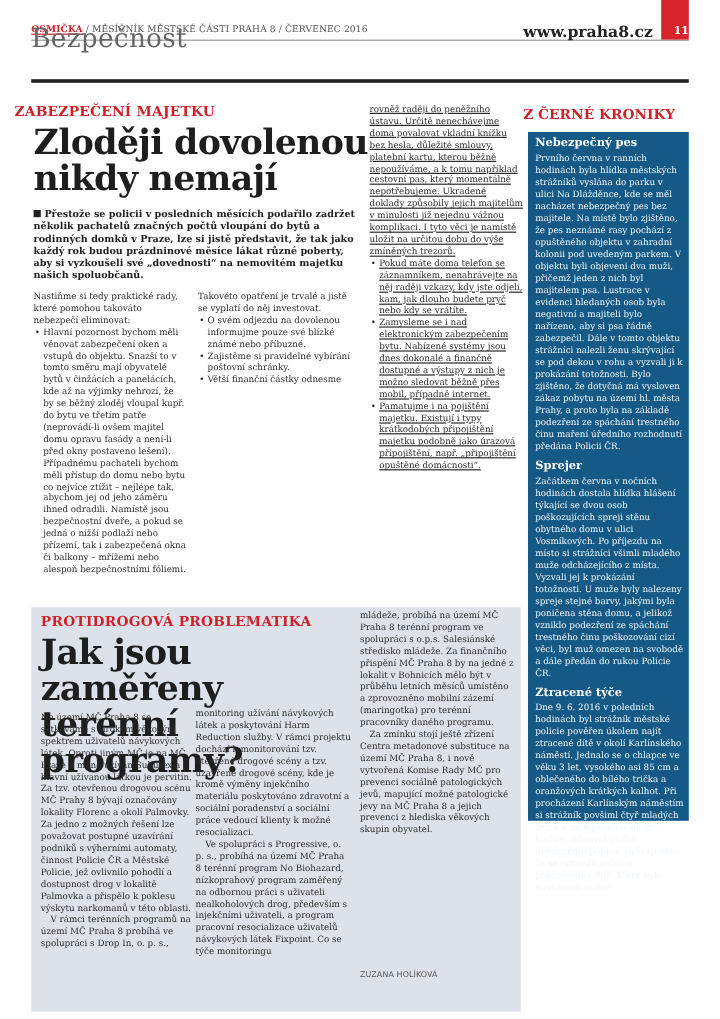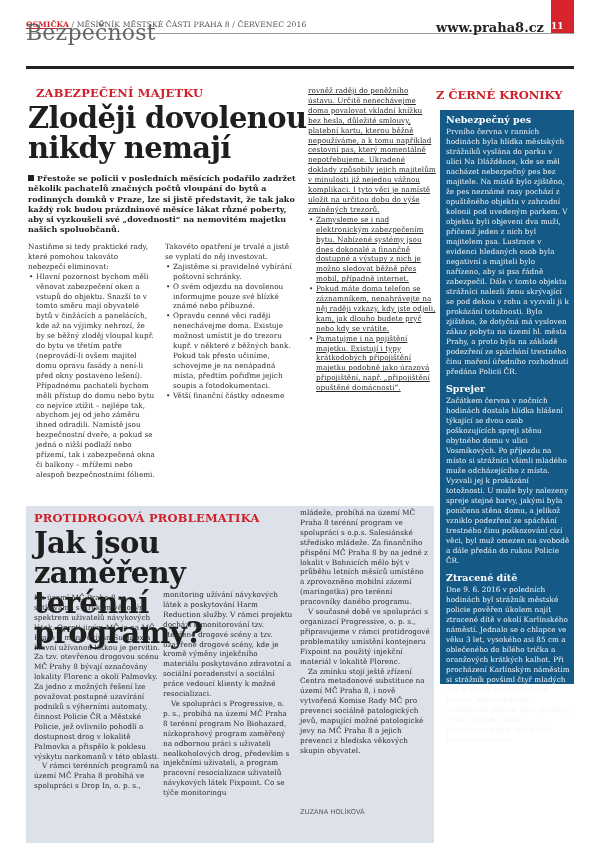--- a/index.html
+++ b/index.html
@@ -2,21 +2,21 @@
 <html><head>
 <meta charset="utf-8">
 <style>
   html, body { margin: 0; padding: 0; background: #fff; }
   body { width: 600px; height: 849px; position: relative; overflow: hidden; font-family: "DejaVu Serif", serif; color: #222; }
   .abs { position: absolute; }
   .header { left: 26px; top: 16px; width: 548px; height: 17px; border-bottom: 1px solid #999; }
   .hdr-left { position: absolute; left: 0; top: 4px; font-size: 7.6px; color: #555; letter-spacing: 0.1px; font-family: "DejaVu Serif", serif; }
   .hdr-brand { color: #d0202a; font-weight: bold; text-decoration: underline; }
   .hdr-url { position: absolute; right: 30px; top: 4px; font-size: 13px; font-weight: bold; color: #222; }
-  .pagenum { position: absolute; right: 0; top: -16px; width: 23px; height: 33px; background: #d7242c; color: #fff; font-size: 9px; font-weight: bold; text-align: left; line-height: 52px; }
+  .pagenum { position: absolute; right: 0; top: -16px; width: 23px; height: 33px; background: #d7242c; color: #fff; font-size: 9px; font-weight: bold; text-align: right; line-height: 52px; }
   .section-title { left: 26px; top: 20px; font-size: 22px; color: #666; font-family: "DejaVu Serif", serif; font-weight: normal; letter-spacing: 0.2px; }
   .thick-rule { left: 26px; top: 66px; width: 548px; height: 3px; background: #222; }
 
   .kicker { font-family: "DejaVu Serif", serif; font-weight: bold; color: #d0202a; font-size: 11.5px; letter-spacing: 0.2px; }
   .headline { font-family: "DejaVu Serif", serif; font-weight: 900; color: #1e1e1e; font-size: 29px; line-height: 30px; letter-spacing: -0.6px; }
   .lead { font-size: 8px; font-weight: bold; line-height: 10.3px; color: #222; }
   .lead .sq { display: inline-block; width: 6px; height: 6px; background: #222; margin-right: 3px; vertical-align: 0px; }
   .col { font-size: 7.3px; line-height: 9.9px; color: #2a2a2a; }
   .col p { margin: 0; }
   .col ul { margin: 0; padding: 0; list-style: none; }
@@ -40,64 +40,63 @@
   <div class="hdr-left">
     <span class="hdr-brand">OSMIČKA</span><span> / MĚSÍČNÍK MĚSTSKÉ ČÁSTI PRAHA 8 / ČERVENEC 2016</span>
   </div>
   <div class="hdr-url">www.praha8.cz</div>
   <div class="pagenum">11</div>
 </div>
 
 <div class="abs section-title">Bezpečnost</div>
 <div class="abs thick-rule"></div>
 
-<div class="abs kicker" style="left:36px; top:86px;text-align:center;">ZABEZPEČENÍ MAJETKU</div>
+<div class="abs kicker" style="left:12px; top:86px;text-align:center;">ZABEZPEČENÍ MAJETKU</div>
 <div class="abs headline" style="left:28px; top:103px; width:280px;">
   <div>Zloději dovolenou</div>
   <div>nikdy nemají</div>
 </div>
 <div class="abs lead" style="left:28px; top:173px; width:268px;">
   <span class="sq"></span><span>Přestože se policii v posledních měsících podařilo zadržet několik pachatelů značných počtů vloupání do bytů a rodinných domků v Praze, lze si jistě představit, že tak jako každý rok budou prázdninové měsíce lákat různé poberty, aby si vyzkoušeli své „dovednosti“ na nemovitém majetku našich spoluobčanů.</span>
 </div>
 
 <div class="abs col" style="left:28px; top:242px; width:127px;">
   <p>Nastiňme si tedy praktické rady, které pomohou takováto nebezpečí eliminovat:</p>
   <ul>
     <li>Hlavní pozornost bychom měli věnovat zabezpečení oken a vstupů do objektu. Snazší to v tomto směru mají obyvatelé bytů v činžácích a panelácích, kde až na výjimky nehrozí, že by se běžný zloděj vloupal kupř. do bytu ve třetím patře (neprovádí-li ovšem majitel domu opravu fasády a není-li před okny postaveno lešení). Případnému pachateli bychom měli přístup do domu nebo bytu co nejvíce ztížit – nejlépe tak, abychom jej od jeho záměru ihned odradili. Namístě jsou bezpečnostní dveře, a pokud se jedná o nižší podlaží nebo přízemí, tak i zabezpečená okna či balkony – mřížemi nebo alespoň bezpečnostními fóliemi.</li>
   </ul>
 </div>
 
 <div class="abs col" style="left:165px; top:242px; width:130px;">
   <p>Takovéto opatření je trvalé a jistě se vyplatí do něj investovat.</p>
   <ul>
+    <li>O svém odjezdu na dovolenou informujme pouze své blízké známé nebo příbuzné.</li>
     <li>Zajistěme si pravidelné vybírání poštovní schránky.</li>
-    <li>O svém odjezdu na dovolenou informujme pouze své blízké známé nebo příbuzné.</li>
-    <li>Opravdu cenné věci raději nenechávejme doma. Existuje možnost umístit je do trezoru kupř. v některé z běžných bank. Pokud tak přesto učiníme, schovejme je na nenápadná místa, předtím pořiďme jejich soupis a fotodokumentaci.</li>
     <li>Větší finanční částky odnesme</li>
   </ul>
 </div>
 
 <div class="abs col" style="left:308px; top:86px; width:128px;text-decoration:underline;">
   <p>rovněž raději do peněžního ústavu. Určitě nenechávejme doma povalovat vkladní knížku bez hesla, důležité smlouvy, platební kartu, kterou běžně nepoužíváme, a k tomu například cestovní pas, který momentálně nepotřebujeme. Ukradené doklady způsobily jejich majitelům v minulosti již nejednu vážnou komplikaci. I tyto věci je namístě uložit na určitou dobu do výše zmíněných trezorů.</p>
   <ul>
+    <li>Pokud máte doma telefon se záznamníkem, nenahrávejte na něj raději vzkazy, kdy jste odjeli, kam, jak dlouho budete pryč nebo kdy se vrátíte.</li>
     <li>Zamysleme se i nad elektronickým zabezpečením bytu. Nabízené systémy jsou dnes dokonalé a finančně dostupné a výstupy z nich je možno sledovat běžně přes mobil, případně internet.</li>
-    <li>Pokud máte doma telefon se záznamníkem, nenahrávejte na něj raději vzkazy, kdy jste odjeli, kam, jak dlouho budete pryč nebo kdy se vrátíte.</li>
     <li>Pamatujme i na pojištění majetku. Existují i typy krátkodobých připojištění majetku podobně jako úrazová připojištění, např. „připojištění opuštěné domácnosti“.</li>
   </ul>
 </div>
 <div class="abs source" style="left:303px; top:488px;margin-top:20px;">Zdroj: KOMISE PRO BEZPEČNOST</div>
 
 <div class="abs kronika-title">Z ČERNÉ KRONIKY</div>
 <div class="abs kronika-box">
   <div class="kronika-inner">
     <div class="k-head">Nebezpečný pes</div>
     <p class="k-text">Prvního června v ranních hodinách byla hlídka městských strážníků vyslána do parku v ulici Na Dlážděnce, kde se měl nacházet nebezpečný pes bez majitele. Na místě bylo zjištěno, že pes neznámé rasy pochází z opuštěného objektu v zahradní kolonii pod uvedeným parkem. V objektu byli objeveni dva muži, přičemž jeden z nich byl majitelem psa. Lustrace v evidenci hledaných osob byla negativní a majiteli bylo nařízeno, aby si psa řádně zabezpečil. Dále v tomto objektu strážníci nalezli ženu skrývající se pod dekou v rohu a vyzvali ji k prokázání totožnosti. Bylo zjištěno, že dotyčná má vysloven zákaz pobytu na území hl. města Prahy, a proto byla na základě podezření ze spáchání trestného činu maření úředního rozhodnutí předána Policii ČR.</p>
     <div class="k-head">Sprejer</div>
     <p class="k-text">Začátkem června v nočních hodinách dostala hlídka hlášení týkající se dvou osob poškozujících spreji stěnu obytného domu v ulici Vosmíkových. Po příjezdu na místo si strážníci všimli mladého muže odcházejícího z místa. Vyzvali jej k prokázání totožnosti. U muže byly nalezeny spreje stejné barvy, jakými byla poničena stěna domu, a jelikož vzniklo podezření ze spáchání trestného činu poškozování cizí věci, byl muž omezen na svobodě a dále předán do rukou Policie ČR.</p>
-    <div class="k-head">Ztracené dítě</div>
+    <div class="k-head">Ztracené týče</div>
     <p class="k-text">Dne 9. 6. 2016 v poledních hodinách byl strážník městské policie pověřen úkolem najít ztracené dítě v okolí Karlínského náměstí. Jednalo se o chlapce ve věku 3 let, vysokého asi 85 cm a oblečeného do bílého trička a oranžových krátkých kalhot. Při procházení Karlínským náměstím si strážník povšiml čtyř mladých žen a u nich posedávajícího klučiny, odpovídajícího uvedenému popisu. Bylo zjištěno, že se opravdu jedná o pohřešované dítě, které bylo navráceno matce.</p>
   </div>
 </div>
 
 <div class="abs grey-box"></div>
 <div class="abs kicker" style="left:34px; top:511px;">PROTIDROGOVÁ PROBLEMATIKA</div>
 <div class="abs headline" style="left:34px; top:528px; width:270px;">
   <div>Jak jsou zaměřeny</div>
   <div>terénní programy?</div>
 </div>
@@ -105,16 +104,15 @@
 <div class="abs col" style="left:34px; top:593px; width:128px;">
   <p>Na území MČ Praha 8 se setkáváme s širokým věkovým spektrem uživatelů návykových látek. Oproti jiným MČ je na MČ Praze 8 méně užíván Subutex a hlavní užívanou látkou je pervitin. Za tzv. otevřenou drogovou scénu MČ Prahy 8 bývají označovány lokality Florenc a okolí Palmovky. Za jedno z možných řešení lze považovat postupné uzavírání podniků s výherními automaty, činnost Policie ČR a Městské Policie, jež ovlivnilo pohodlí a dostupnost drog v lokalitě Palmovka a přispělo k poklesu výskytu narkomanů v této oblasti.</p>
   <p class="indent">V rámci terénních programů na území MČ Praha 8 probíhá ve spolupráci s Drop In, o. p. s.,</p>
 </div>
 <div class="abs col" style="left:163px; top:590px; width:130px;">
   <p>monitoring užívání návykových látek a poskytování Harm Reduction služby. V rámci projektu dochází k monitorování tzv. otevřené drogové scény a tzv. uzavřené drogové scény, kde je kromě výměny injekčního materiálu poskytováno zdravotní a sociální poradenství a sociální práce vedoucí klienty k možné resocializaci.</p>
   <p class="indent">Ve spolupráci s Progressive, o. p. s., probíhá na území MČ Praha 8 terénní program No Biohazard, nízkoprahový program zaměřený na odbornou práci s uživateli nealkoholových drog, především s injekčními uživateli, a program pracovní resocializace uživatelů návykových látek Fixpoint. Co se týče monitoringu</p>
 </div>
 <div class="abs col" style="left:300px; top:508px; width:130px;">
   <p>mládeže, probíhá na území MČ Praha 8 terénní program ve spolupráci s o.p.s. Salesiánské středisko mládeže. Za finančního přispění MČ Praha 8 by na jedné z lokalit v Bohnicích mělo být v průběhu letních měsíců umístěno a zprovozněno mobilní zázemí (maringotka) pro terénní pracovníky daného programu.</p>
-  <p class="indent">V současné době ve spolupráci s organizací Progressive, o. p. s., připravujeme v rámci protidrogové problematiky umístění kontejneru Fixpoint na použitý injekční materiál v lokalitě Florenc.</p>
   <p class="indent">Za zmínku stojí ještě zřízení Centra metadonové substituce na území MČ Praha 8, i nově vytvořená Komise Rady MČ pro prevenci sociálně patologických jevů, mapující možné patologické jevy na MČ Praha 8 a jejich prevenci z hlediska věkových skupin obyvatel.</p>
 </div>
 <div class="abs source" style="left:300px; top:808px;">ZUZANA HOLÍKOVÁ</div>
 
 </body></html>

